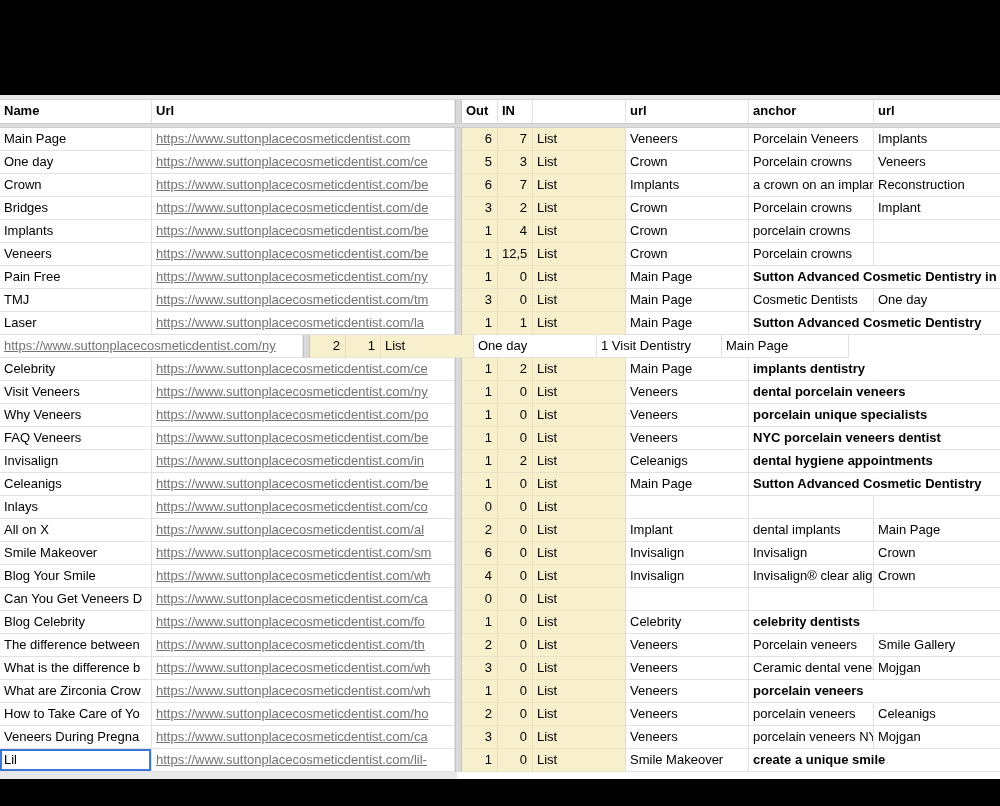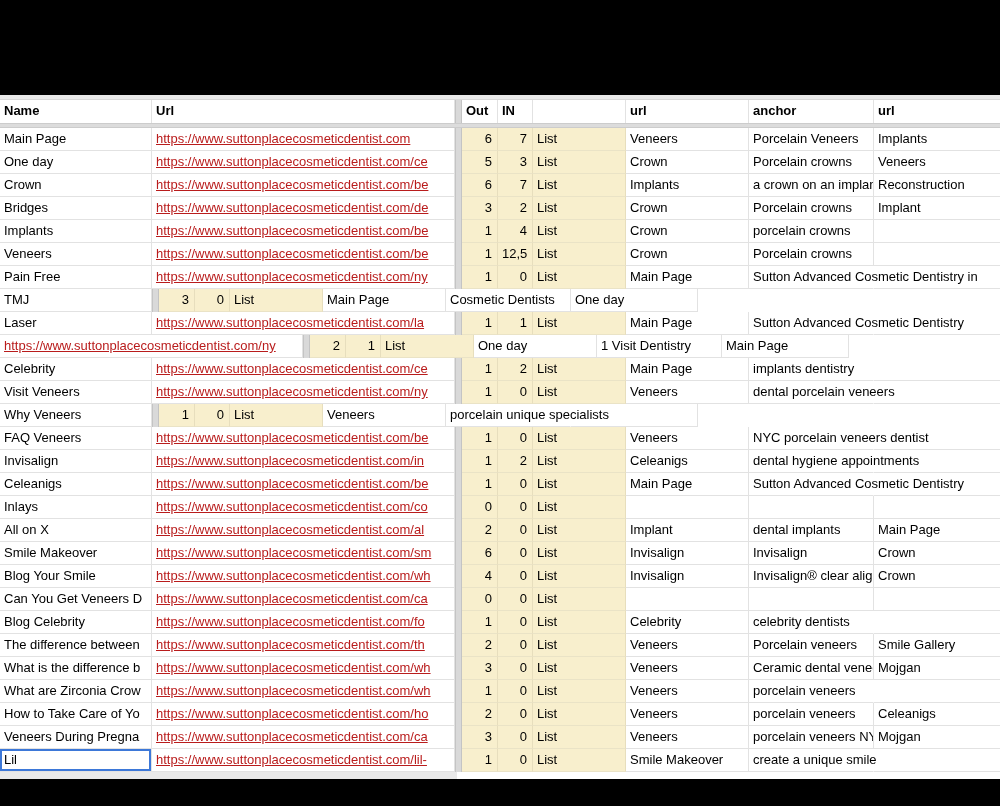--- a/index.html
+++ b/index.html
@@ -44,27 +44,28 @@
 
   .hband {
     height:5px; box-sizing:border-box; background:#dcdcdc;
     border-top:1px solid #cccccc; border-bottom:1px solid #cccccc;
   }
 
   .num { text-align:right; padding-right:5px; }
   .cream { background:#f8efcd; border-right-color:#e7debd; border-bottom-color:#eae3c6; }
 
   .link {
-    display:block; color:#b91c1c; text-decoration:underline;
+    display:block; color:#737373; text-decoration:underline;
     white-space:nowrap; overflow:hidden; cursor:pointer;
   }
 
   .c-anchor.ovf {
     overflow:visible; position:relative; z-index:2;
     border-right-color:transparent;
+    font-weight:bold;
   }
 
   .c-name.selected {
     position:relative; z-index:3;
     box-shadow: inset 0 0 0 2px #3d78d8;
   }
 
   .bstrip { position:relative; height:7px; background:#ffffff; }
   .bstrip .track {
     position:absolute; left:0; top:0; width:457px; height:7px; background:#e9e9e9;
@@ -180,20 +181,23 @@
     <div class="vdivider"></div>
     <div class="cell c-out w-out num cream">1</div>
     <div class="cell c-in  w-in  num cream">0</div>
     <div class="cell c-list w-list cream">List</div>
     <div class="cell c-url2 w-url2">Main Page</div>
     <div class="cell c-anchor w-anchor ovf">Sutton Advanced Cosmetic Dentistry in</div>
     <div class="cell c-url3 w-url3"></div>
   </div>
         <div class="row">
     <div class="cell c-name w-name">TMJ</div>
+    <div class="cell c-url w-url">
+      <a class="link">https://www.suttonplacecosmeticdentist.com/tm</a>
+    </div>
     <div class="vdivider"></div>
     <div class="cell c-out w-out num cream">3</div>
     <div class="cell c-in  w-in  num cream">0</div>
     <div class="cell c-list w-list cream">List</div>
     <div class="cell c-url2 w-url2">Main Page</div>
     <div class="cell c-anchor w-anchor">Cosmetic Dentists</div>
     <div class="cell c-url3 w-url3">One day</div>
   </div>
         <div class="row">
     <div class="cell c-name w-name">Laser</div>
@@ -241,20 +245,23 @@
     <div class="vdivider"></div>
     <div class="cell c-out w-out num cream">1</div>
     <div class="cell c-in  w-in  num cream">0</div>
     <div class="cell c-list w-list cream">List</div>
     <div class="cell c-url2 w-url2">Veneers</div>
     <div class="cell c-anchor w-anchor ovf">dental porcelain veneers</div>
     <div class="cell c-url3 w-url3"></div>
   </div>
         <div class="row">
     <div class="cell c-name w-name">Why Veneers</div>
+    <div class="cell c-url w-url">
+      <a class="link">https://www.suttonplacecosmeticdentist.com/po</a>
+    </div>
     <div class="vdivider"></div>
     <div class="cell c-out w-out num cream">1</div>
     <div class="cell c-in  w-in  num cream">0</div>
     <div class="cell c-list w-list cream">List</div>
     <div class="cell c-url2 w-url2">Veneers</div>
     <div class="cell c-anchor w-anchor ovf">porcelain unique specialists</div>
     <div class="cell c-url3 w-url3"></div>
   </div>
         <div class="row">
     <div class="cell c-name w-name">FAQ Veneers</div>

